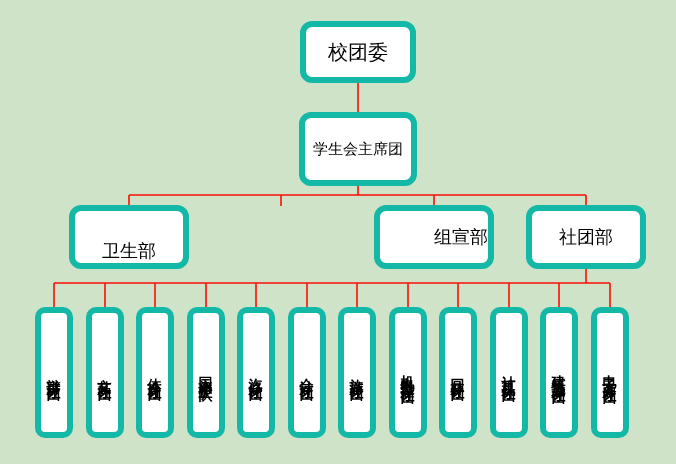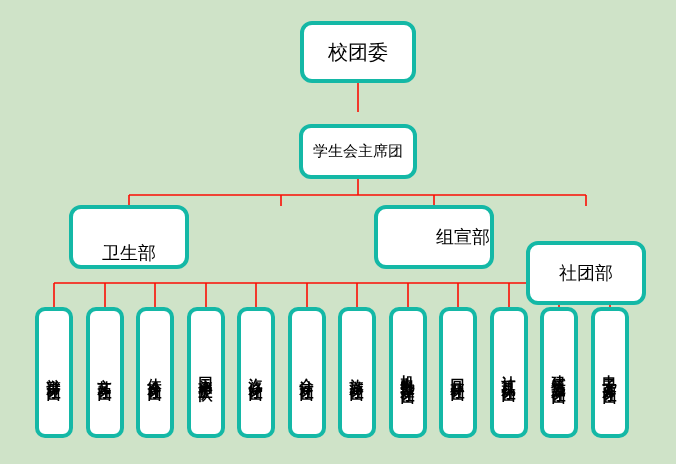--- a/index.html
+++ b/index.html
@@ -15,36 +15,36 @@
     overflow: hidden;
   }
   .connectors {
     position: absolute;
     left: 0; top: 0;
     width: 676px; height: 464px;
   }
   .node {
     position: absolute;
     background: #ffffff;
-    border: 4px solid #14b8a6;
+    border: 6px solid #14b8a6;
     border-radius: 12px;
     box-sizing: border-box;
     display: flex;
     align-items: center;
     justify-content: center;
     color: #000000;
     text-align: center;
   }
   .node-root    { left: 300px; top: 21px;  width: 116px; height: 62px; font-size: 20px; }
-  .node-presidium { left: 299px; top: 112px; width: 118px; height: 55px; font-size: 15px; margin-top: 12px; }
+  .node-presidium { left: 299px; top: 112px; width: 118px; height: 74px; font-size: 15px; }
   .dept { top: 205px; width: 120px; height: 64px; font-size: 18px; }
   .dept-1 { left: 69px; align-items: flex-end; }
   .dept-2 { left: 221px; }
   .dept-3 { left: 374px; justify-content: flex-end; }
-  .dept-4 { left: 526px; margin-top: 36px; }
+  .dept-4 { left: 526px; }
   .club {
     top: 307px; width: 38px; height: 131px;
     border-radius: 10px;
     font-size: 14px;
     font-weight: bold;
   }
   .club .vtext {
     writing-mode: vertical-rl;
     text-orientation: upright;
     letter-spacing: 3px;

